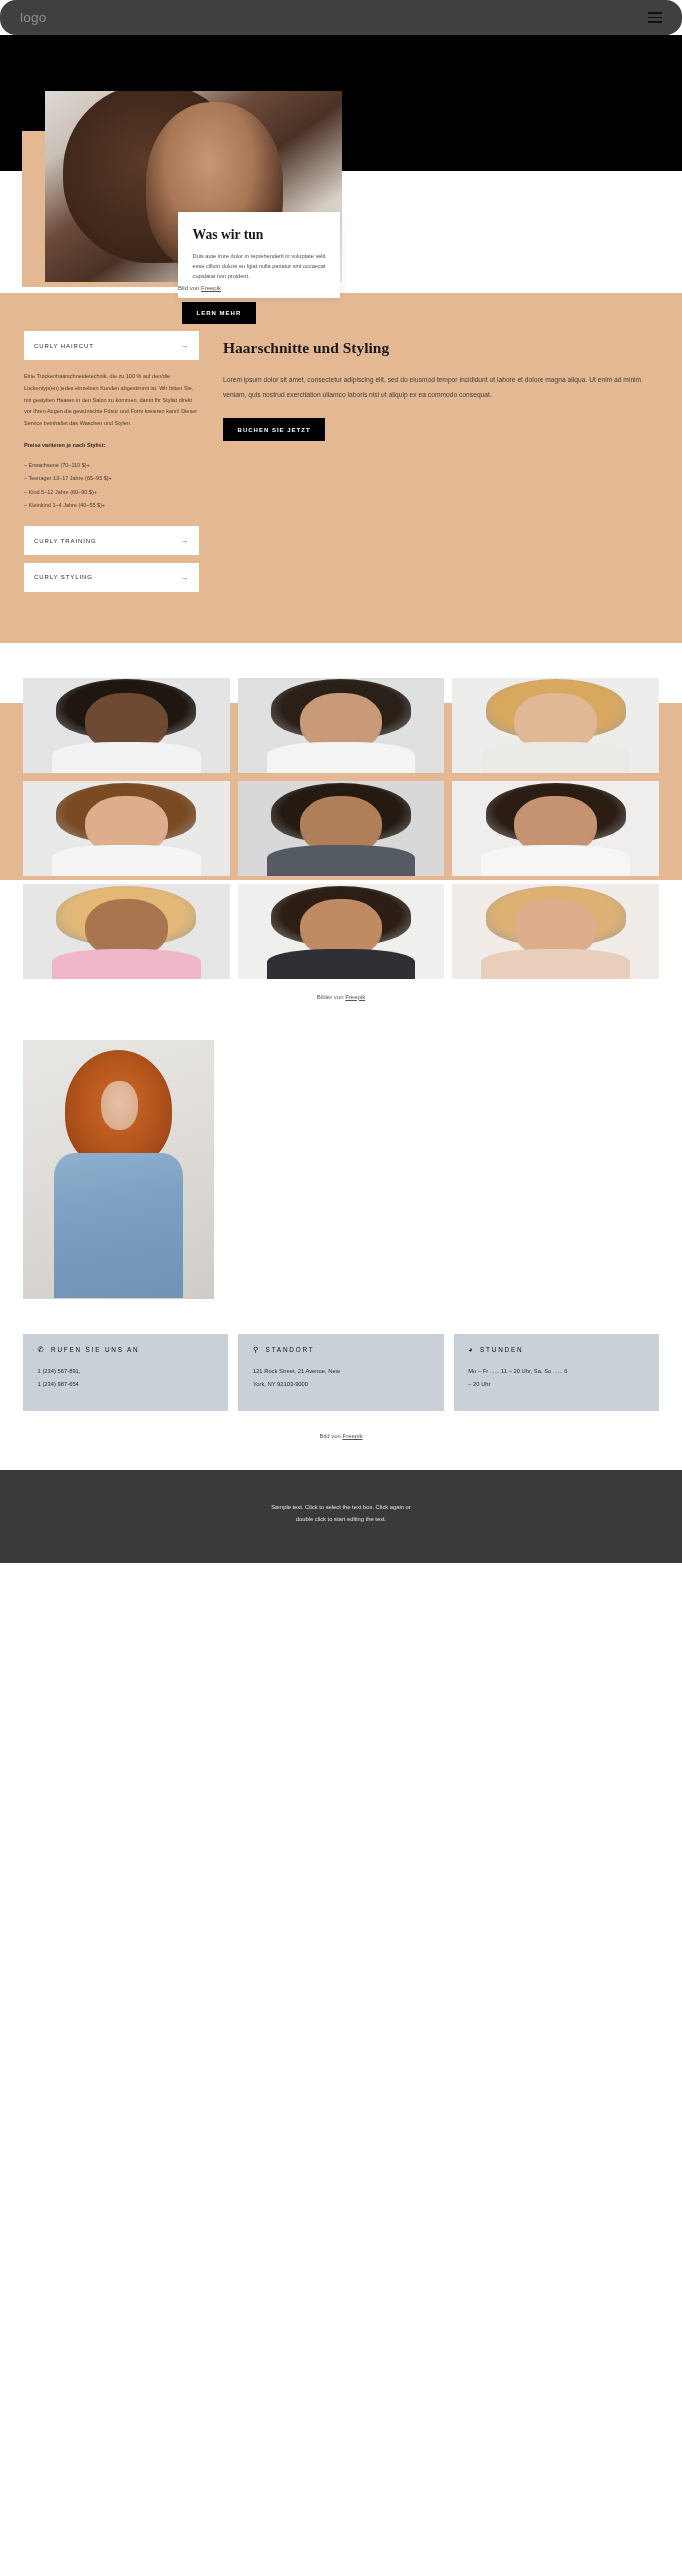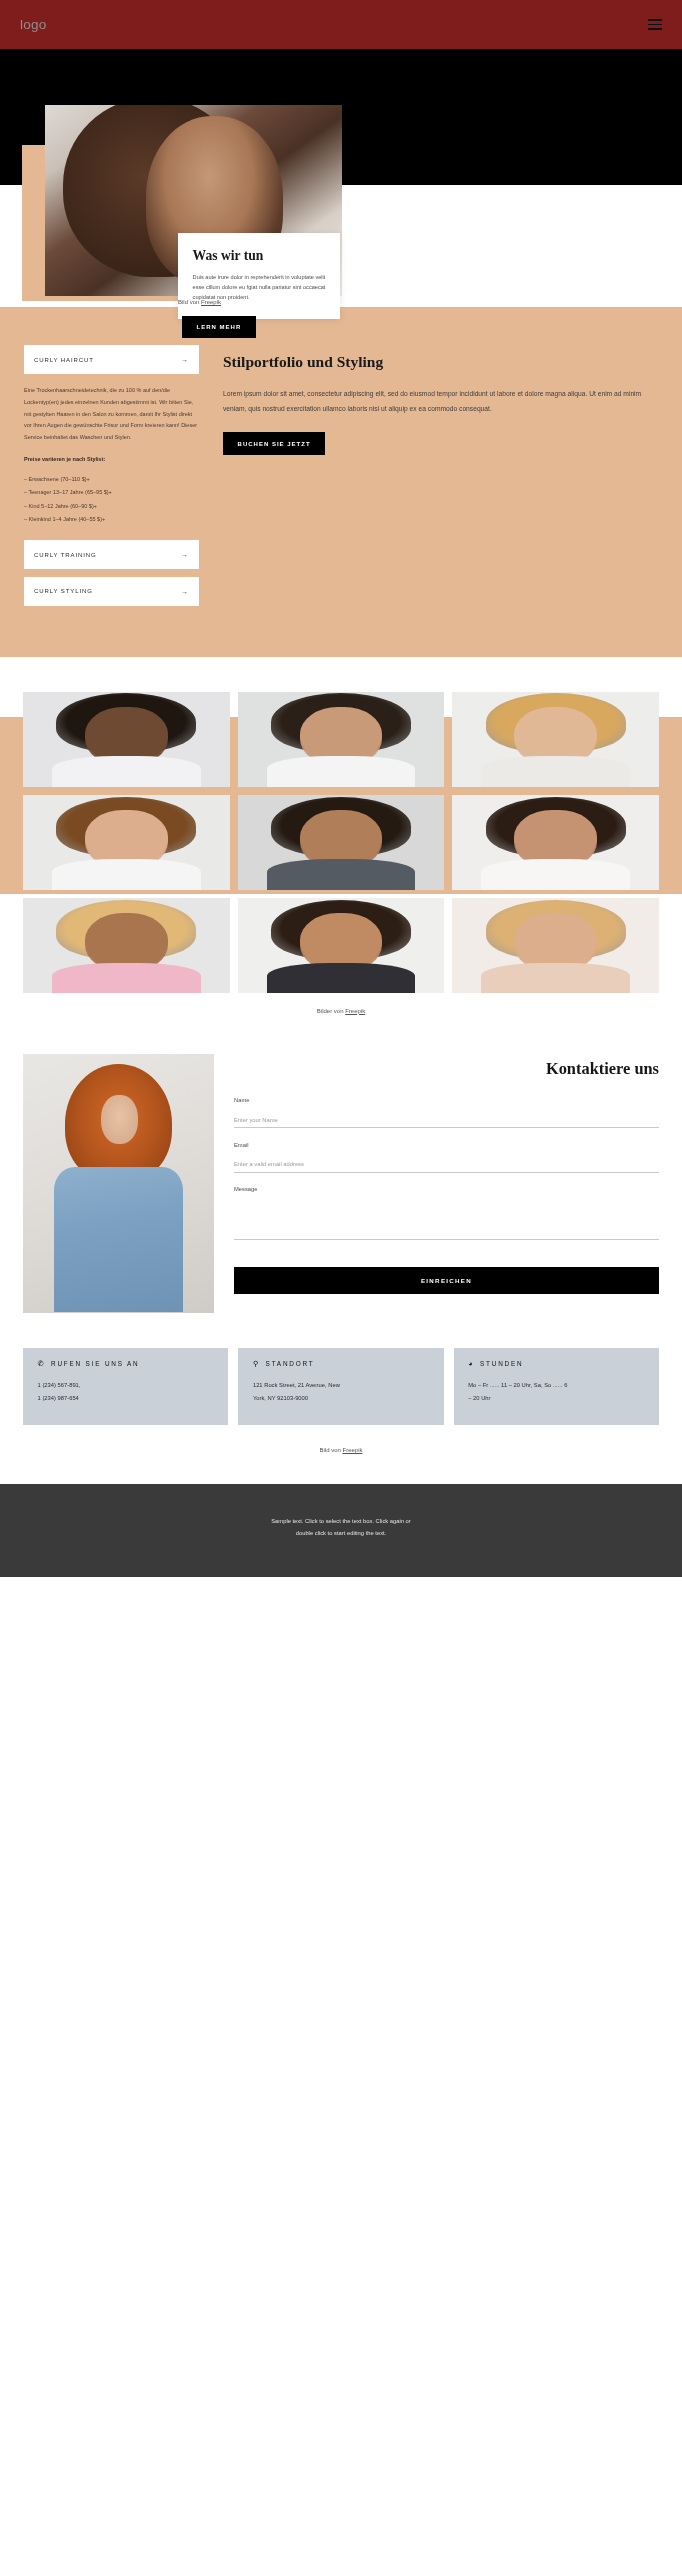--- a/index.html
+++ b/index.html
@@ -6,23 +6,24 @@
   body {
     width:682px;
     font-family:"Liberation Sans", sans-serif;
     background:#ffffff;
     color:#2b2b2b;
     -webkit-font-smoothing:antialiased;
   }
 
   
   .header{
-    height:49px; background:#7f1d1d;
+    height:35px; background:#404040;
     display:flex; align-items:center; justify-content:space-between;
     padding:0 20px;
+    border-radius:16px;
   }
   .logo{ font-size:13.6px; color:#8e8e8e; font-weight:400; letter-spacing:0.2px; }
   .burger{ display:flex; flex-direction:column; gap:2.7px; cursor:pointer; padding:2.7px 0;}
   .burger span{ display:block; width:13.6px; height:1.8px; background:#111; }
 
   
   .hero{ position:relative; }
   .hero-black{ height:136px; background:#000; }
   .hero-white{ height:100px; background:#fff; }
   .hero-beige{
@@ -48,21 +49,21 @@
     width:62%; height:94%;
     background:radial-gradient(ellipse at 44% 44%, #5b3a28 0%, #432a1c 48%, #2e1c12 100%);
     border-radius:50% 52% 44% 48%;
   }
   .hero-photo .ph-bg{
     position:absolute; inset:0;
     background:linear-gradient(120deg,#e7e3df 0%,#dedad5 45%,#cfc9c2 100%);
     z-index:-1;
   }
   .hero-card{
-    position:absolute; left:178px; top:184px;
+    position:absolute; left:178px; top:177px;
     width:162px; padding:14.6px 14.6px 16.4px 14.6px;
     background:#fff; box-shadow:0 0.9px 7.3px rgba(0,0,0,.10);
     z-index:5;
   }
   .hero-card h2{
     font-family:"Liberation Serif", serif;
     font-size:13.6px; font-weight:700; color:#1a1a1a; margin-bottom:8.2px;
   }
   .hero-card p{
     font-size:5.6px; line-height:1.85; color:#4e4e4e;
@@ -261,21 +262,21 @@
       <span class="arrow">→</span>
     </div>
 
     <div class="acc-head">
       <span>CURLY STYLING</span>
       <span class="arrow">→</span>
     </div>
   </div>
 
   <div class="serv-right">
-    <h2>Stilportfolio und Styling</h2>
+    <h2>Haarschnitte und Styling</h2>
     <p>Lorem ipsum dolor sit amet, consectetur adipiscing elit, sed do eiusmod tempor incididunt ut labore et dolore magna aliqua. Ut enim ad minim veniam, quis nostrud exercitation ullamco laboris nisi ut aliquip ex ea commodo consequat.</p>
     <button class="btn-dark">BUCHEN SIE JETZT</button>
   </div>
 </div>
 
 <div class="portfolio">
   <div class="pf-band"></div>
   <div class="pf-grid" id="pf-grid">
       <div class="pf-item">
         <div class="pbg" style="background:#e4e4e6"></div>
@@ -336,40 +337,20 @@
     <span>Bilder von </span><a href="#">Freepik</a>
   </div>
 </div>
 
 <div class="contact">
   <div class="contact-photo">
     <div class="cp-hair"></div>
     <div class="cp-face"></div>
     <div class="cp-shirt"></div>
   </div>
-  <div class="contact-right">
-    <h2>Kontaktiere uns</h2>
-
-    <div class="field">
-      <label>Name</label>
-      <input type="text" placeholder="Enter your Name" style="">
-    </div>
-
-    <div class="field">
-      <label>Email</label>
-      <input type="email" placeholder="Enter a valid email address" style="">
-    </div>
-
-    <div class="field">
-      <label>Message</label>
-      <textarea placeholder="" style=""></textarea>
-    </div>
-
-    <button class="submit-btn">EINREICHEN</button>
-  </div>
 </div>
 
 <div class="info-wrap" id="info-wrap">
     <div class="info-card">
       <div class="info-title">
         <span class="ic">✆</span>
         <span>RUFEN SIE UNS AN</span>
       </div>
       <div class="info-body">
         <div>1 (234) 567-891,</div>

